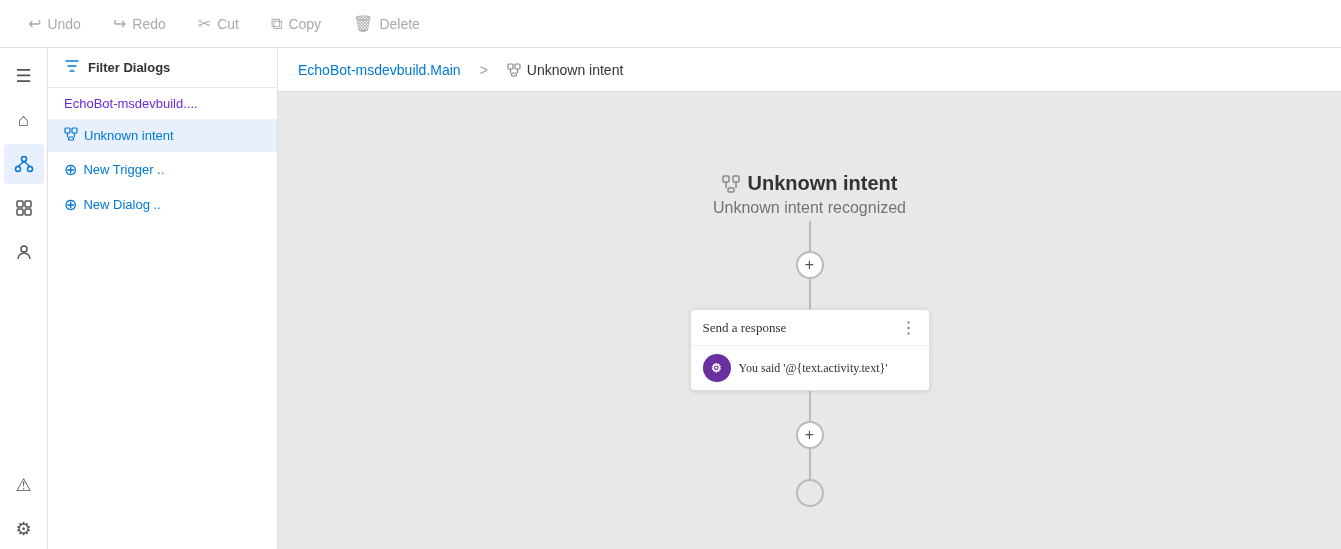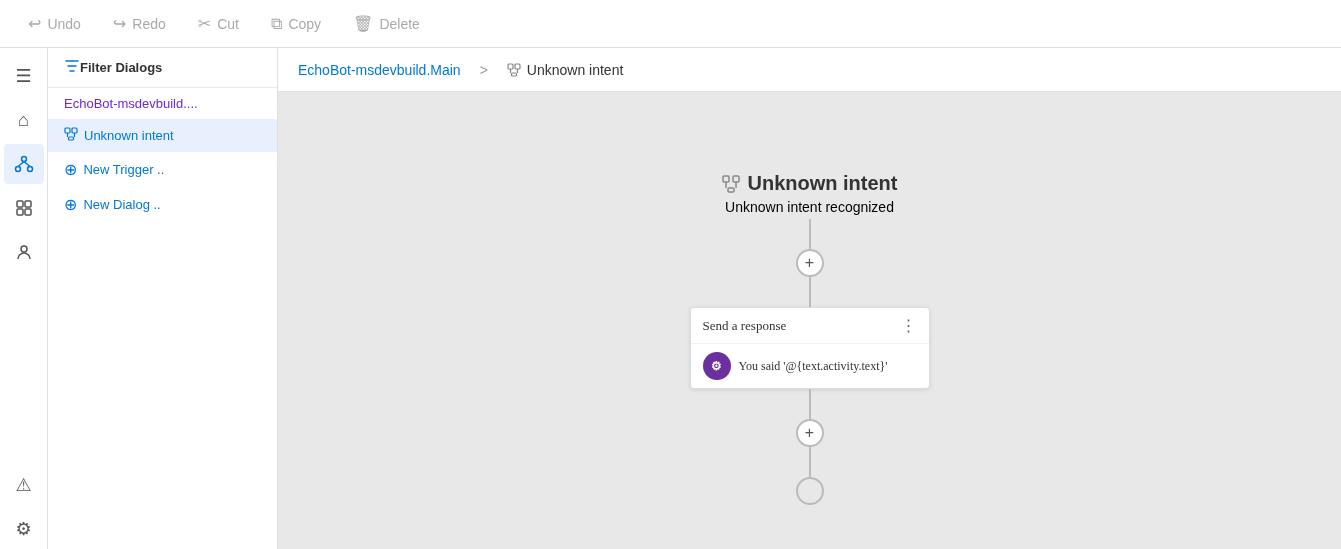--- a/index.html
+++ b/index.html
@@ -73,20 +73,21 @@
       overflow-y: auto;
     }
     .sidebar-header {
       padding: 10px 16px;
       font-size: 13px;
       color: #333;
       font-weight: 600;
       border-bottom: 1px solid #e8e8e8;
       display: flex;
       align-items: center;
+      gap: 8px;
     }
     .sidebar-bot-name {
       font-size: 13px;
       color: #6d28d9;
       font-weight: 500;
     }
     .sidebar-item {
       display: flex;
       align-items: center;
       padding: 8px 16px;
@@ -169,22 +170,22 @@
     }
     .flow-title {
       display: flex;
       align-items: center;
       gap: 8px;
       font-size: 20px;
       font-weight: 600;
       color: #333;
     }
     .flow-subtitle {
-      font-size: 14px;
-      color: #000000;
+      font-size: 16px;
+      color: #737373;
       margin-top: 4px;
     }
 
     .flow-line {
       width: 2px;
       height: 30px;
       background: #bbb;
     }
 
     .flow-add-btn {

